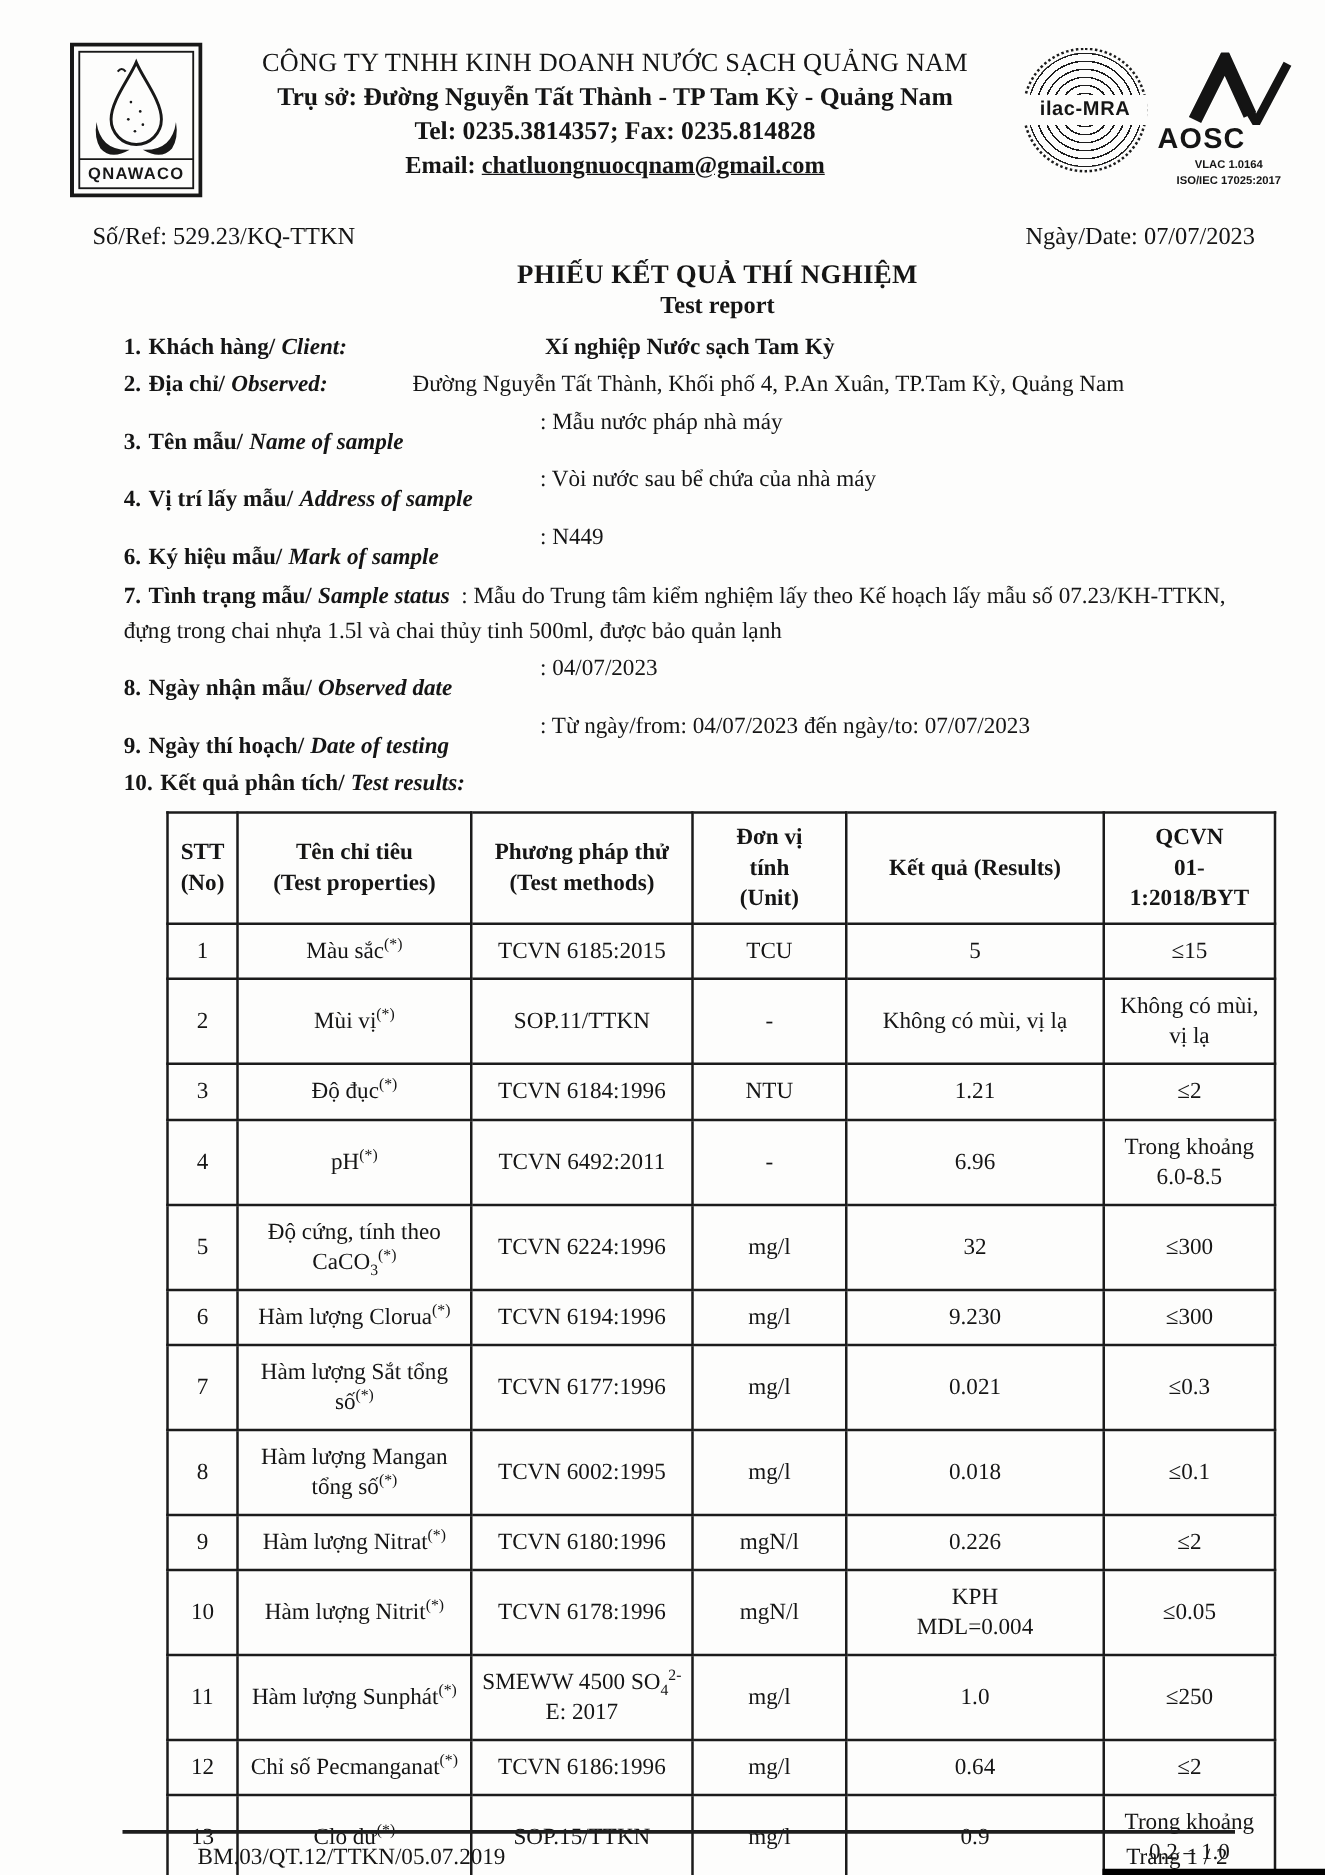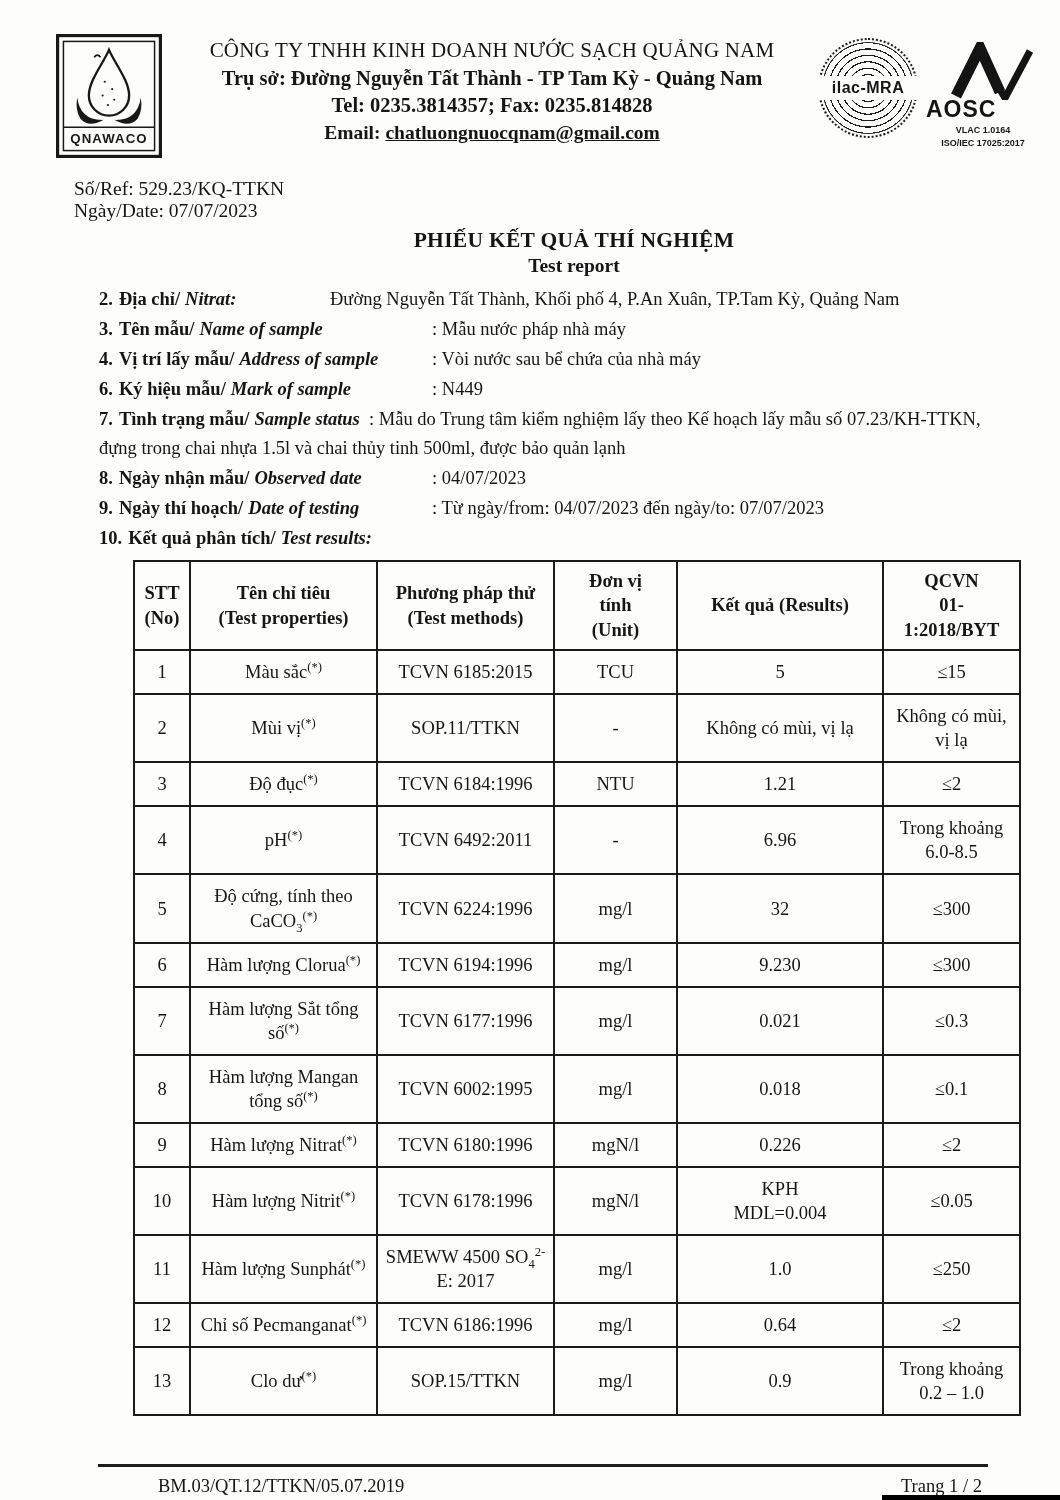--- a/index.html
+++ b/index.html
@@ -30,35 +30,35 @@
     display:flex; align-items:center; justify-content:center;
     font-family:"Liberation Sans",sans-serif; font-weight:bold; font-size:16px; letter-spacing:.5px;
   }
   .aosc{width:118px; text-align:center;}
   .aosc-name{
     font-family:"Liberation Sans",sans-serif; font-weight:bold; font-size:23px;
     text-align:left; margin:-8px 0 1px 2px; letter-spacing:1px;
   }
   .aosc-sub{font-family:"Liberation Sans",sans-serif; font-weight:bold; font-size:9px; line-height:1.45;}
   
-  .meta{display:flex; justify-content:space-between; margin:16px 56px 0 74px; font-size:19.5px;flex-direction:column;}
+  .meta{display:flex; justify-content:space-between; margin:16px 56px 0 74px; font-size:19.5px;}
   
   .title{margin:6px 0 0 88px; text-align:center; font-weight:bold; font-size:21.5px; letter-spacing:.3px;}
   .subtitle{margin:2px 0 0 88px; text-align:center; font-weight:bold; font-size:19.5px;}
   
   .info{margin:8px 46px 0 99px; font-size:18.5px; line-height:1.52;}
   .info-line{margin:0 0 2px 0;}
   .lbl{display:inline-block; vertical-align:top;}
   .n{font-weight:bold; margin-right:6px;}
   .vi{font-weight:bold;}
   .en{font-weight:bold; font-style:italic; margin-left:5px;}
   .tight .en{margin-left:0;}
   .iw1 .lbl{width:337px;}
   .iw2 .lbl{width:231px;}
-  .iw3 .lbl{width:333px;}
+  .iw3 .lbl{width:333px;margin-top:16px;}
   .vb{font-weight:bold;}
   .it{font-weight:normal;}
   
   table{border-collapse:collapse; table-layout:fixed; width:886px; margin:8px 0 0 133px;}
   th,td{border:2px solid #1b1b1b; text-align:center; vertical-align:middle;}
   th{font-size:18.5px; white-space:pre-line; line-height:1.32; padding:7px 2px; font-weight:bold;}
   td{font-size:18.5px; line-height:1.3; padding:9px 5px;}
   sup{font-size:68%; vertical-align:super; line-height:0;}
   sub{font-size:68%; vertical-align:sub; line-height:0;}
   
@@ -122,22 +122,25 @@
     </span>
     <span>
       <span>Ngày/Date:</span> <span>07/07/2023</span>
     </span>
   </div>
 
   <div class="title">PHIẾU KẾT QUẢ THÍ NGHIỆM</div>
   <div class="subtitle">Test report</div>
 
   <div class="info">
+    <div class="info-line iw1">
+      <span class="lbl"><span class="n">1.</span><span class="vi">Khách hàng/</span><span class="en">Client:</span></span><span class="val vb">Xí nghiệp Nước sạch Tam Kỳ</span>
+    </div>
     <div class="info-line iw2">
-      <span class="lbl"><span class="n">2.</span><span class="vi">Địa chỉ/</span><span class="en">Nitrat:</span></span><span class="val">Đường Nguyễn Tất Thành, Khối phố 4, P.An Xuân, TP.Tam Kỳ, Quảng Nam</span>
+      <span class="lbl"><span class="n">2.</span><span class="vi">Địa chỉ/</span><span class="en">Observed:</span></span><span class="val">Đường Nguyễn Tất Thành, Khối phố 4, P.An Xuân, TP.Tam Kỳ, Quảng Nam</span>
     </div>
     <div class="info-line iw3">
       <span class="lbl"><span class="n">3.</span><span class="vi">Tên mẫu/</span><span class="en">Name of sample</span></span><span class="val">: Mẫu nước pháp nhà máy</span>
     </div>
     <div class="info-line iw3">
       <span class="lbl"><span class="n">4.</span><span class="vi">Vị trí lấy mẫu/</span><span class="en">Address of sample</span></span><span class="val">: Vòi nước sau bể chứa của nhà máy</span>
     </div>
     <div class="info-line iw3">
       <span class="lbl"><span class="n">6.</span><span class="vi">Ký hiệu mẫu/</span><span class="en">Mark of sample</span></span><span class="val">: N449</span>
     </div>

